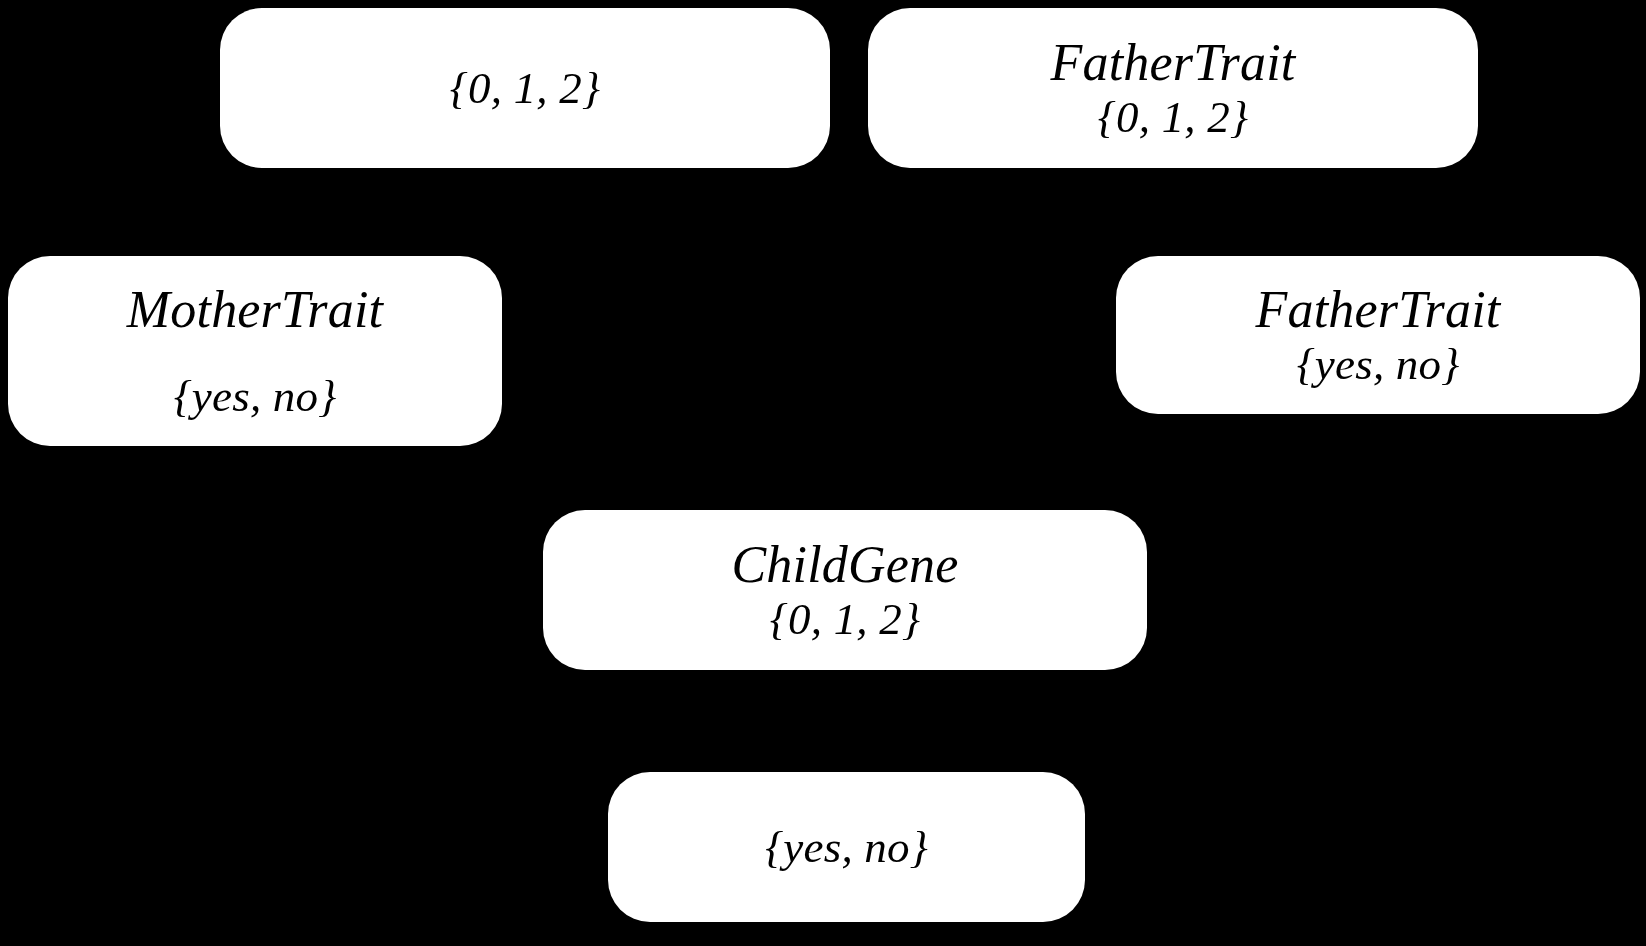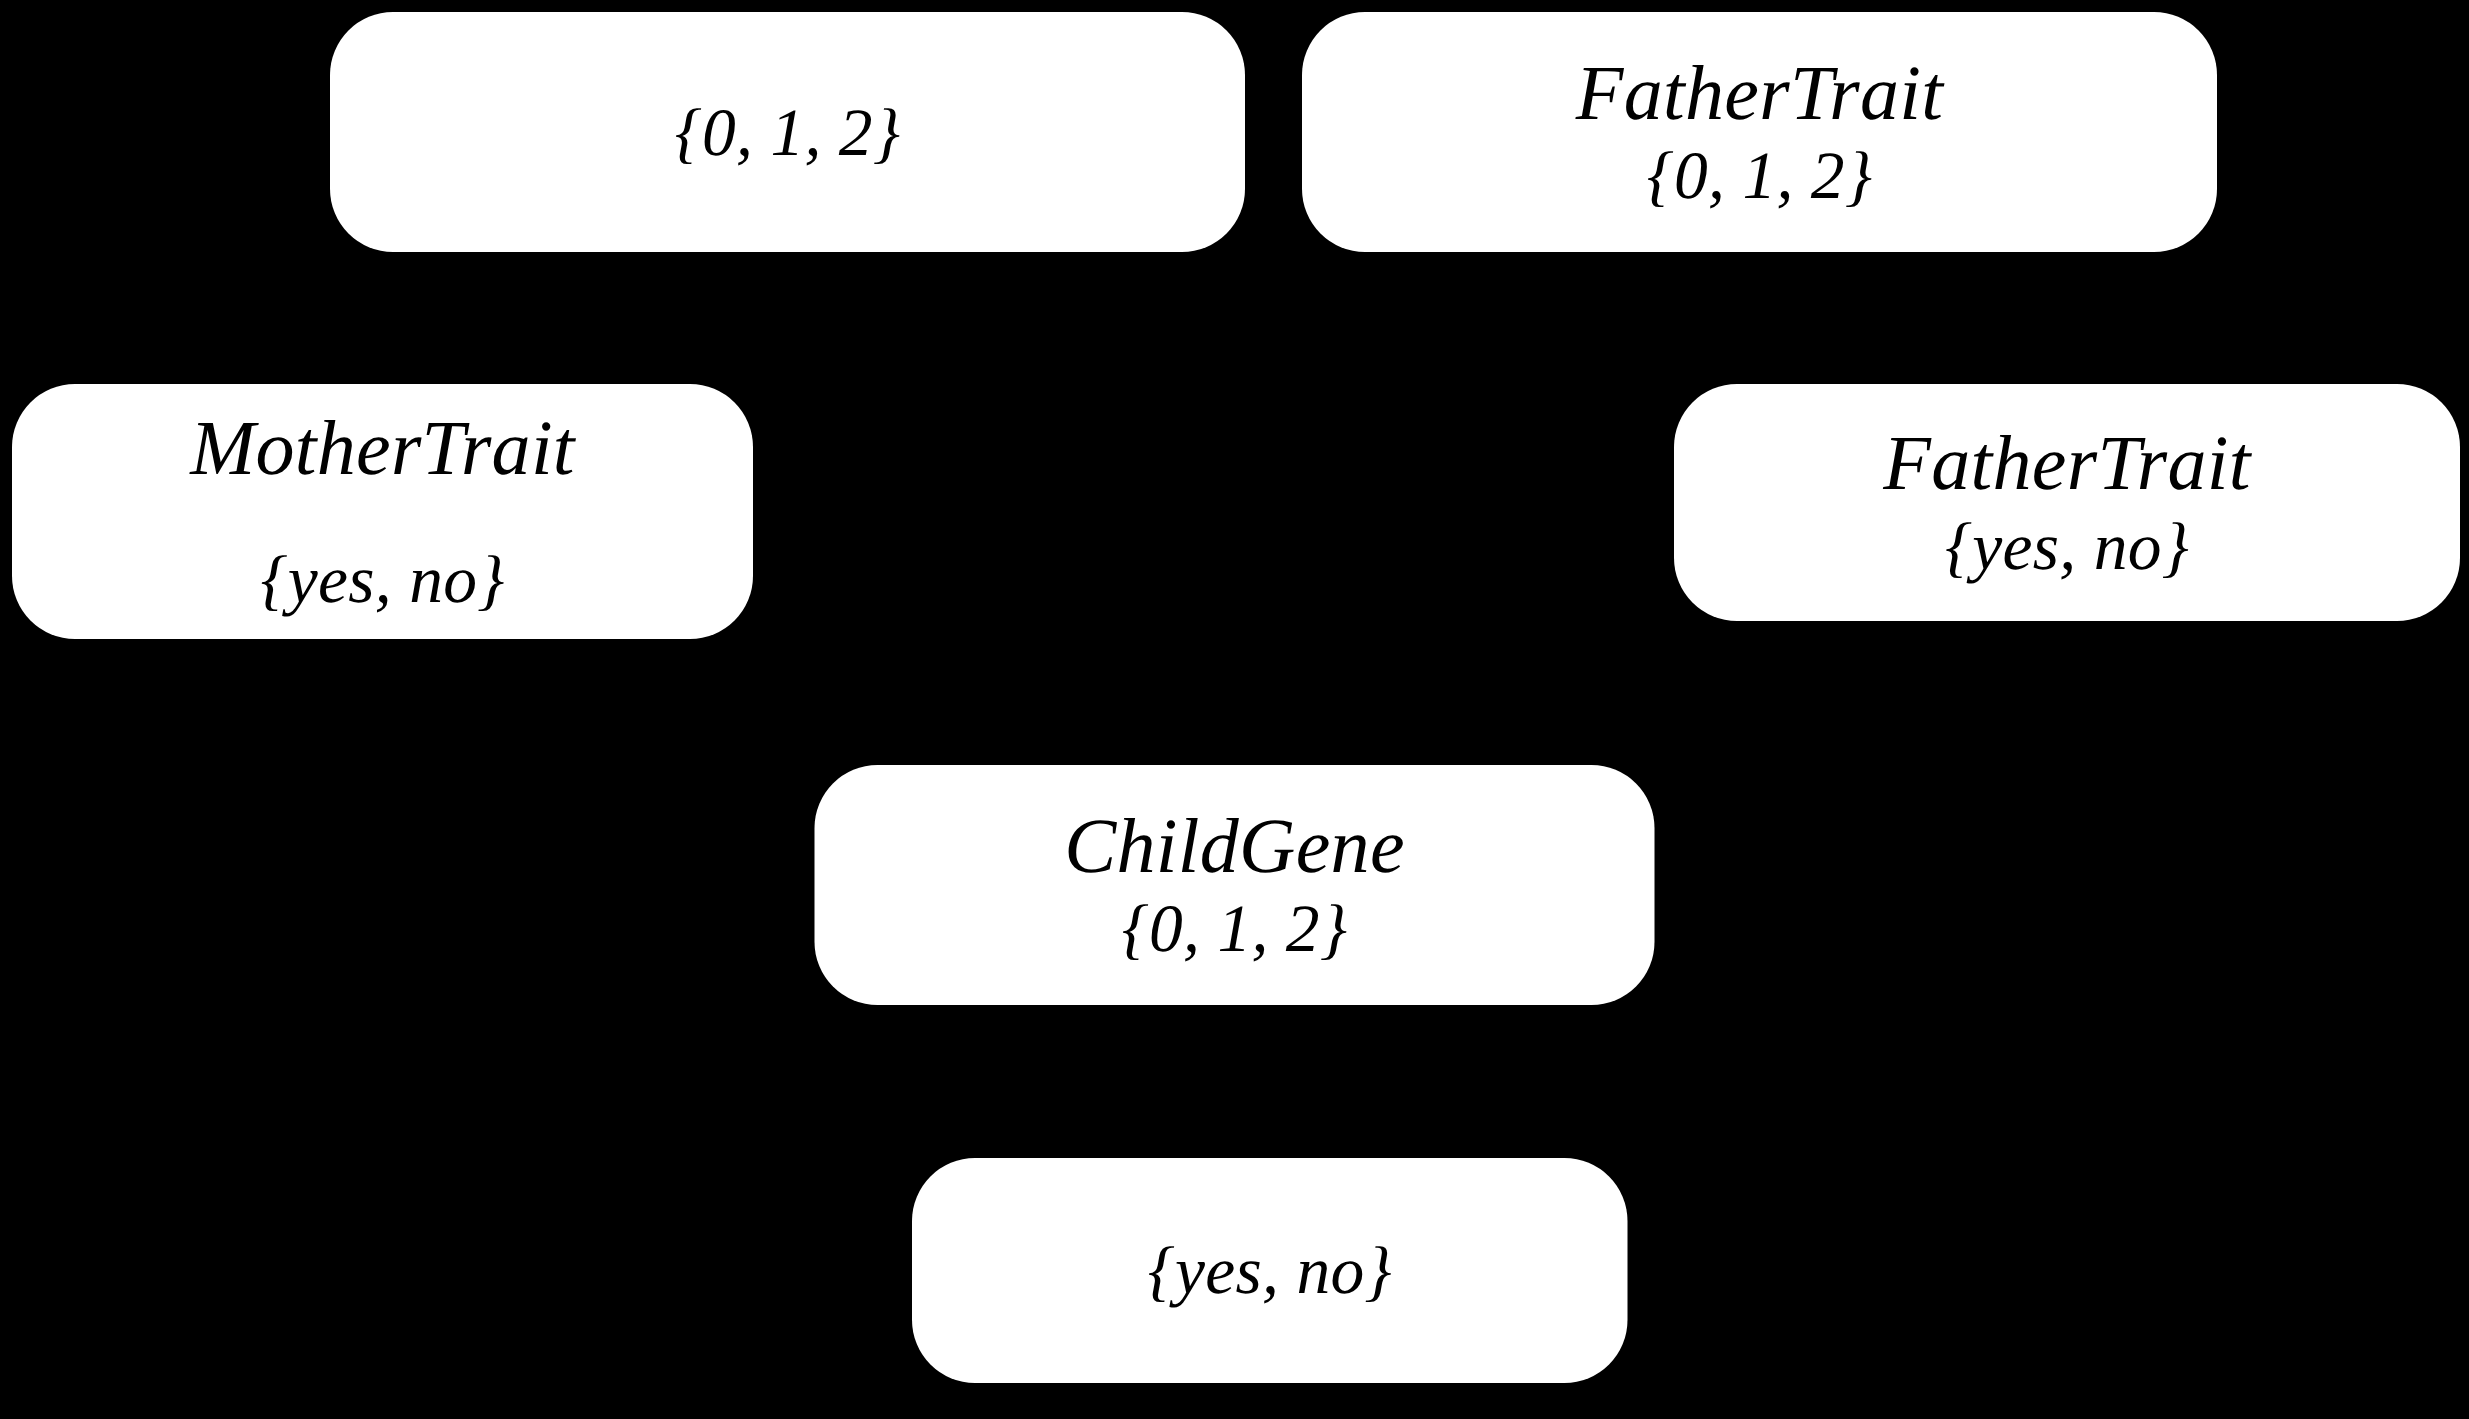--- a/index.html
+++ b/index.html
@@ -39,23 +39,23 @@
   .node .node-domain {
     font-size: 45px;
     letter-spacing: 0.2px;
     white-space: nowrap;
     font-family: Liberation Serif, serif;
   }
 
   
   #node-mother-gene  { left: 220px;  top: 8px;   width: 610px; height: 160px; }
   #node-father-gene  { left: 868px;  top: 8px;   width: 610px; height: 160px; }
-  #node-mother-trait { left: 8px;    top: 256px; width: 494px; height: 170px; gap: 32px; }
+  #node-mother-trait { left: 8px;    top: 256px; width: 494px; height: 190px; gap: 32px; }
   #node-father-trait { left: 1116px; top: 256px; width: 524px; height: 158px; }
-  #node-child-gene   { left: 543px;  top: 510px; width: 560px; height: 160px; }
+  #node-child-gene   { left: 543px;  top: 510px; width: 604px; height: 160px; }
   #node-child-trait  { left: 608px;  top: 772px; width: 477px; height: 150px; }
 </style>
 </head>
 <body>
 
 <div id="canvas">
 
   <div class="node" id="node-mother-gene">
     <span class="node-domain">{0, 1, 2}</span>
   </div>

